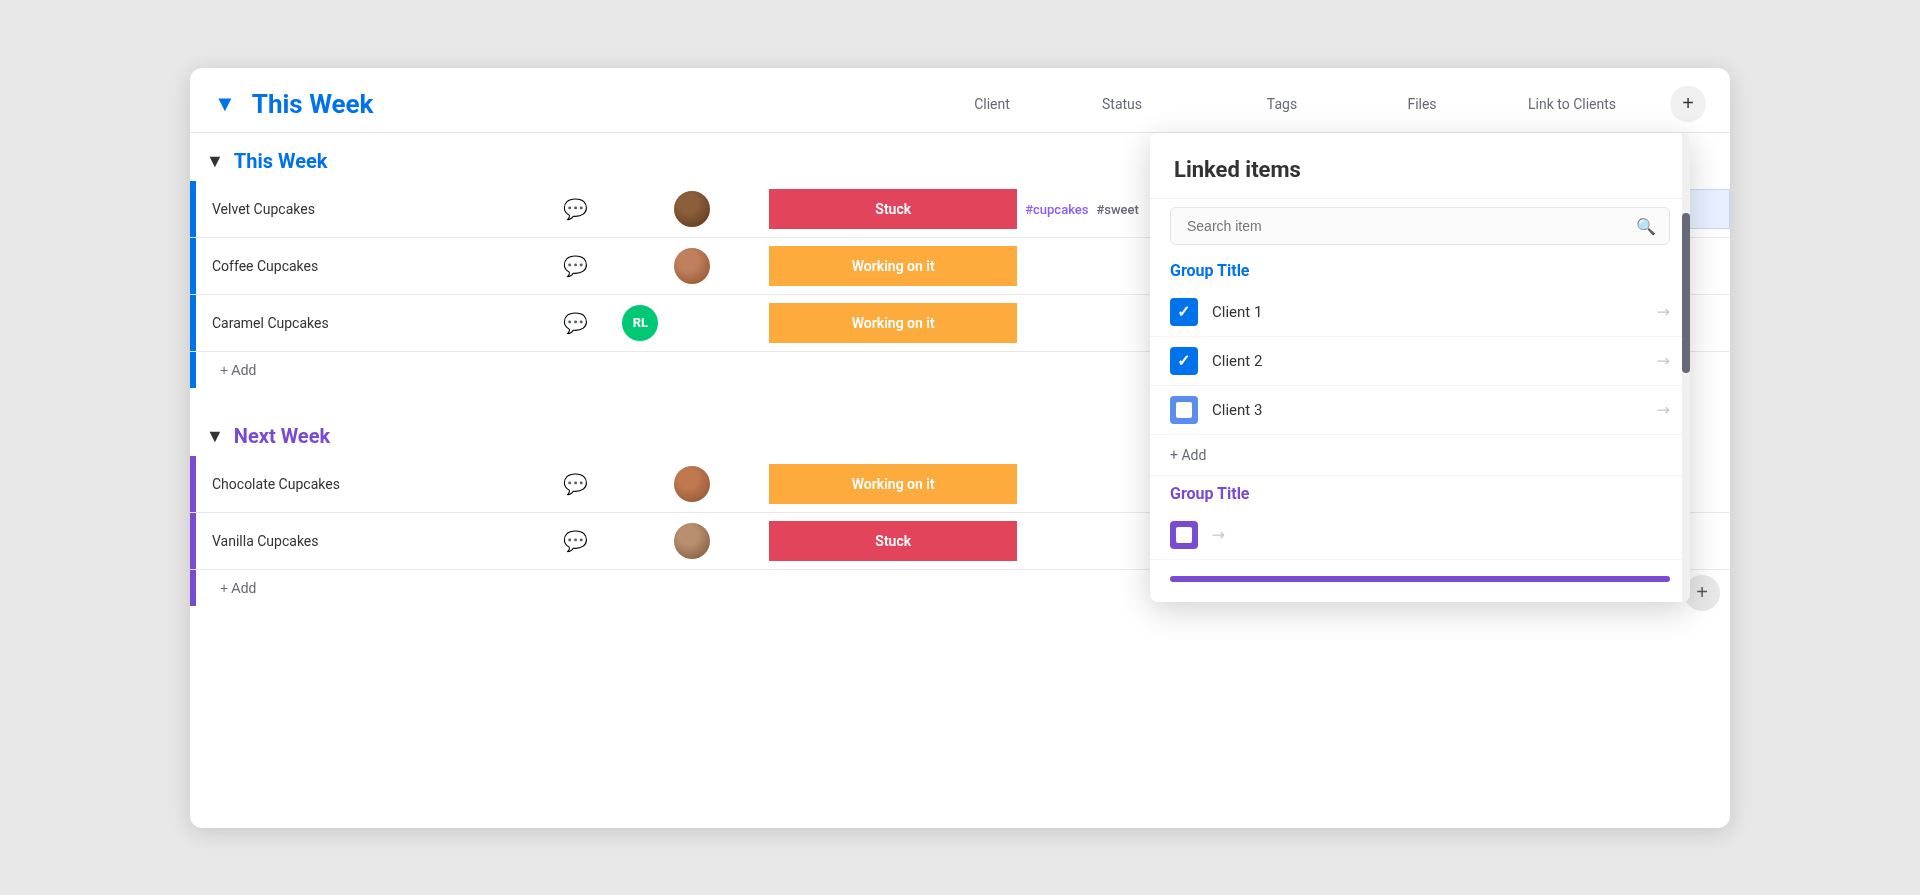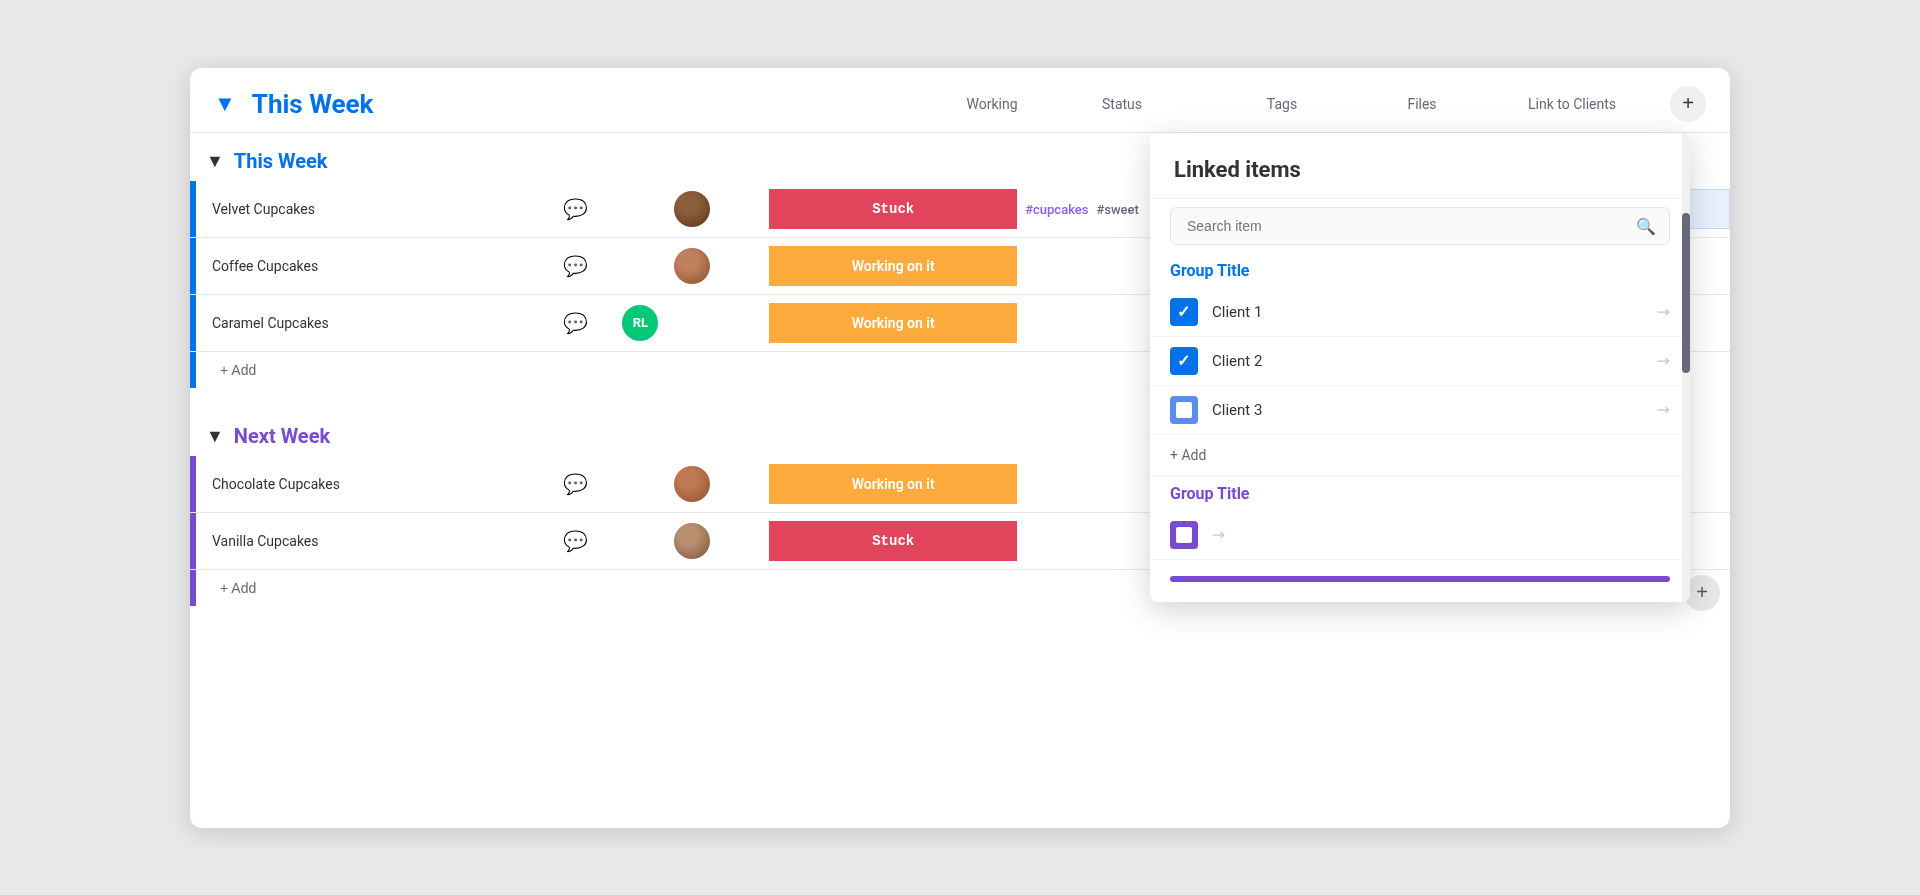--- a/index.html
+++ b/index.html
@@ -161,21 +161,21 @@
     .status-badge {
       display: flex;
       align-items: center;
       justify-content: center;
       height: 40px;
       font-size: 14px;
       font-weight: 600;
       color: white;
       cursor: pointer;
     }
-    .status-stuck { background: #e2445c; font-family: Liberation Mono, monospace; }
+    .status-stuck { background: #e2445c; }
     .status-working { background: #fdab3d; }
     .status-done { background: #00c875; }
 
     .tags-cell {
       padding: 10px 8px;
       min-width: 160px;
     }
     .tag {
       display: inline-block;
       font-size: 13px;
@@ -438,21 +438,21 @@
   </style>
 </head>
 <body>
 
 <div class="app-container">
 
   <div class="board-header">
     <span class="board-title-icon">▼</span>
     <span class="board-title">This Week</span>
     <div class="column-headers">
-      <span class="col-header col-header-person">Working</span>
+      <span class="col-header col-header-person">Client</span>
       <span class="col-header col-header-status">Status</span>
       <span class="col-header col-header-tags">Tags</span>
       <span class="col-header col-header-files">Files</span>
       <span class="col-header col-header-link">Link to Clients</span>
       <button class="add-column-btn">+</button>
     </div>
   </div>
 
   <div class="main-content">
     <div class="board-area">

